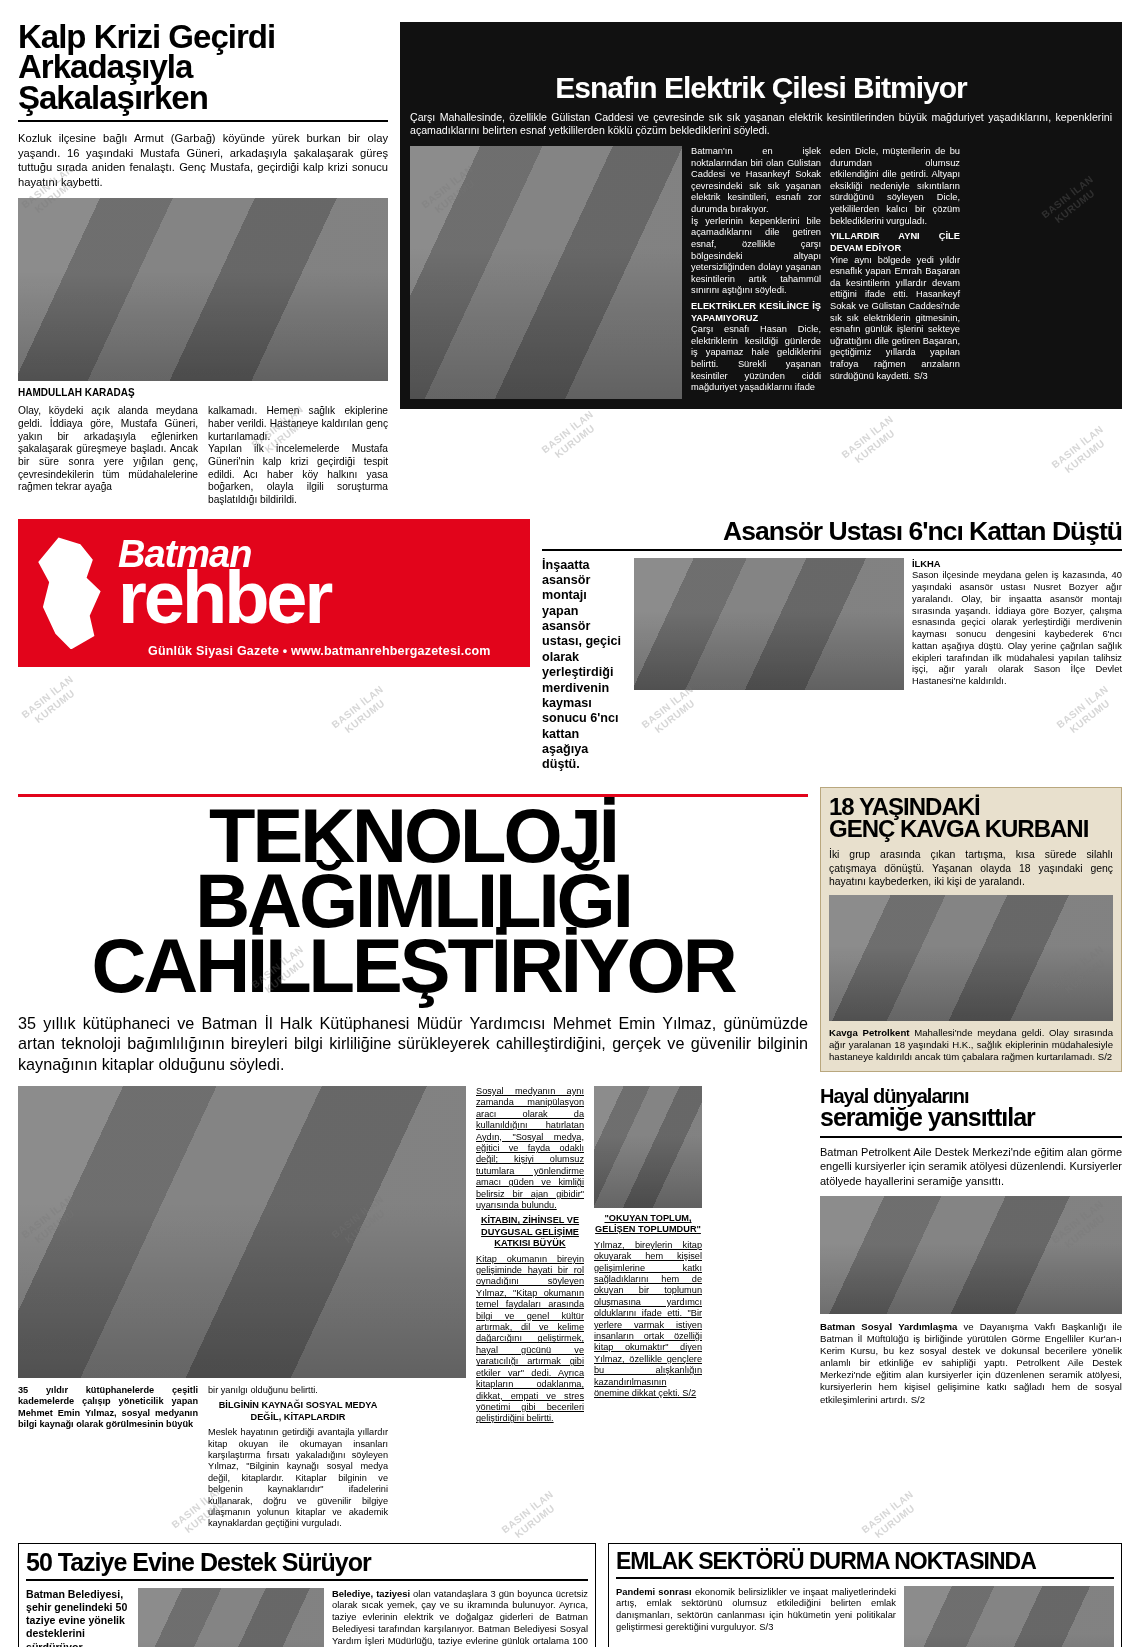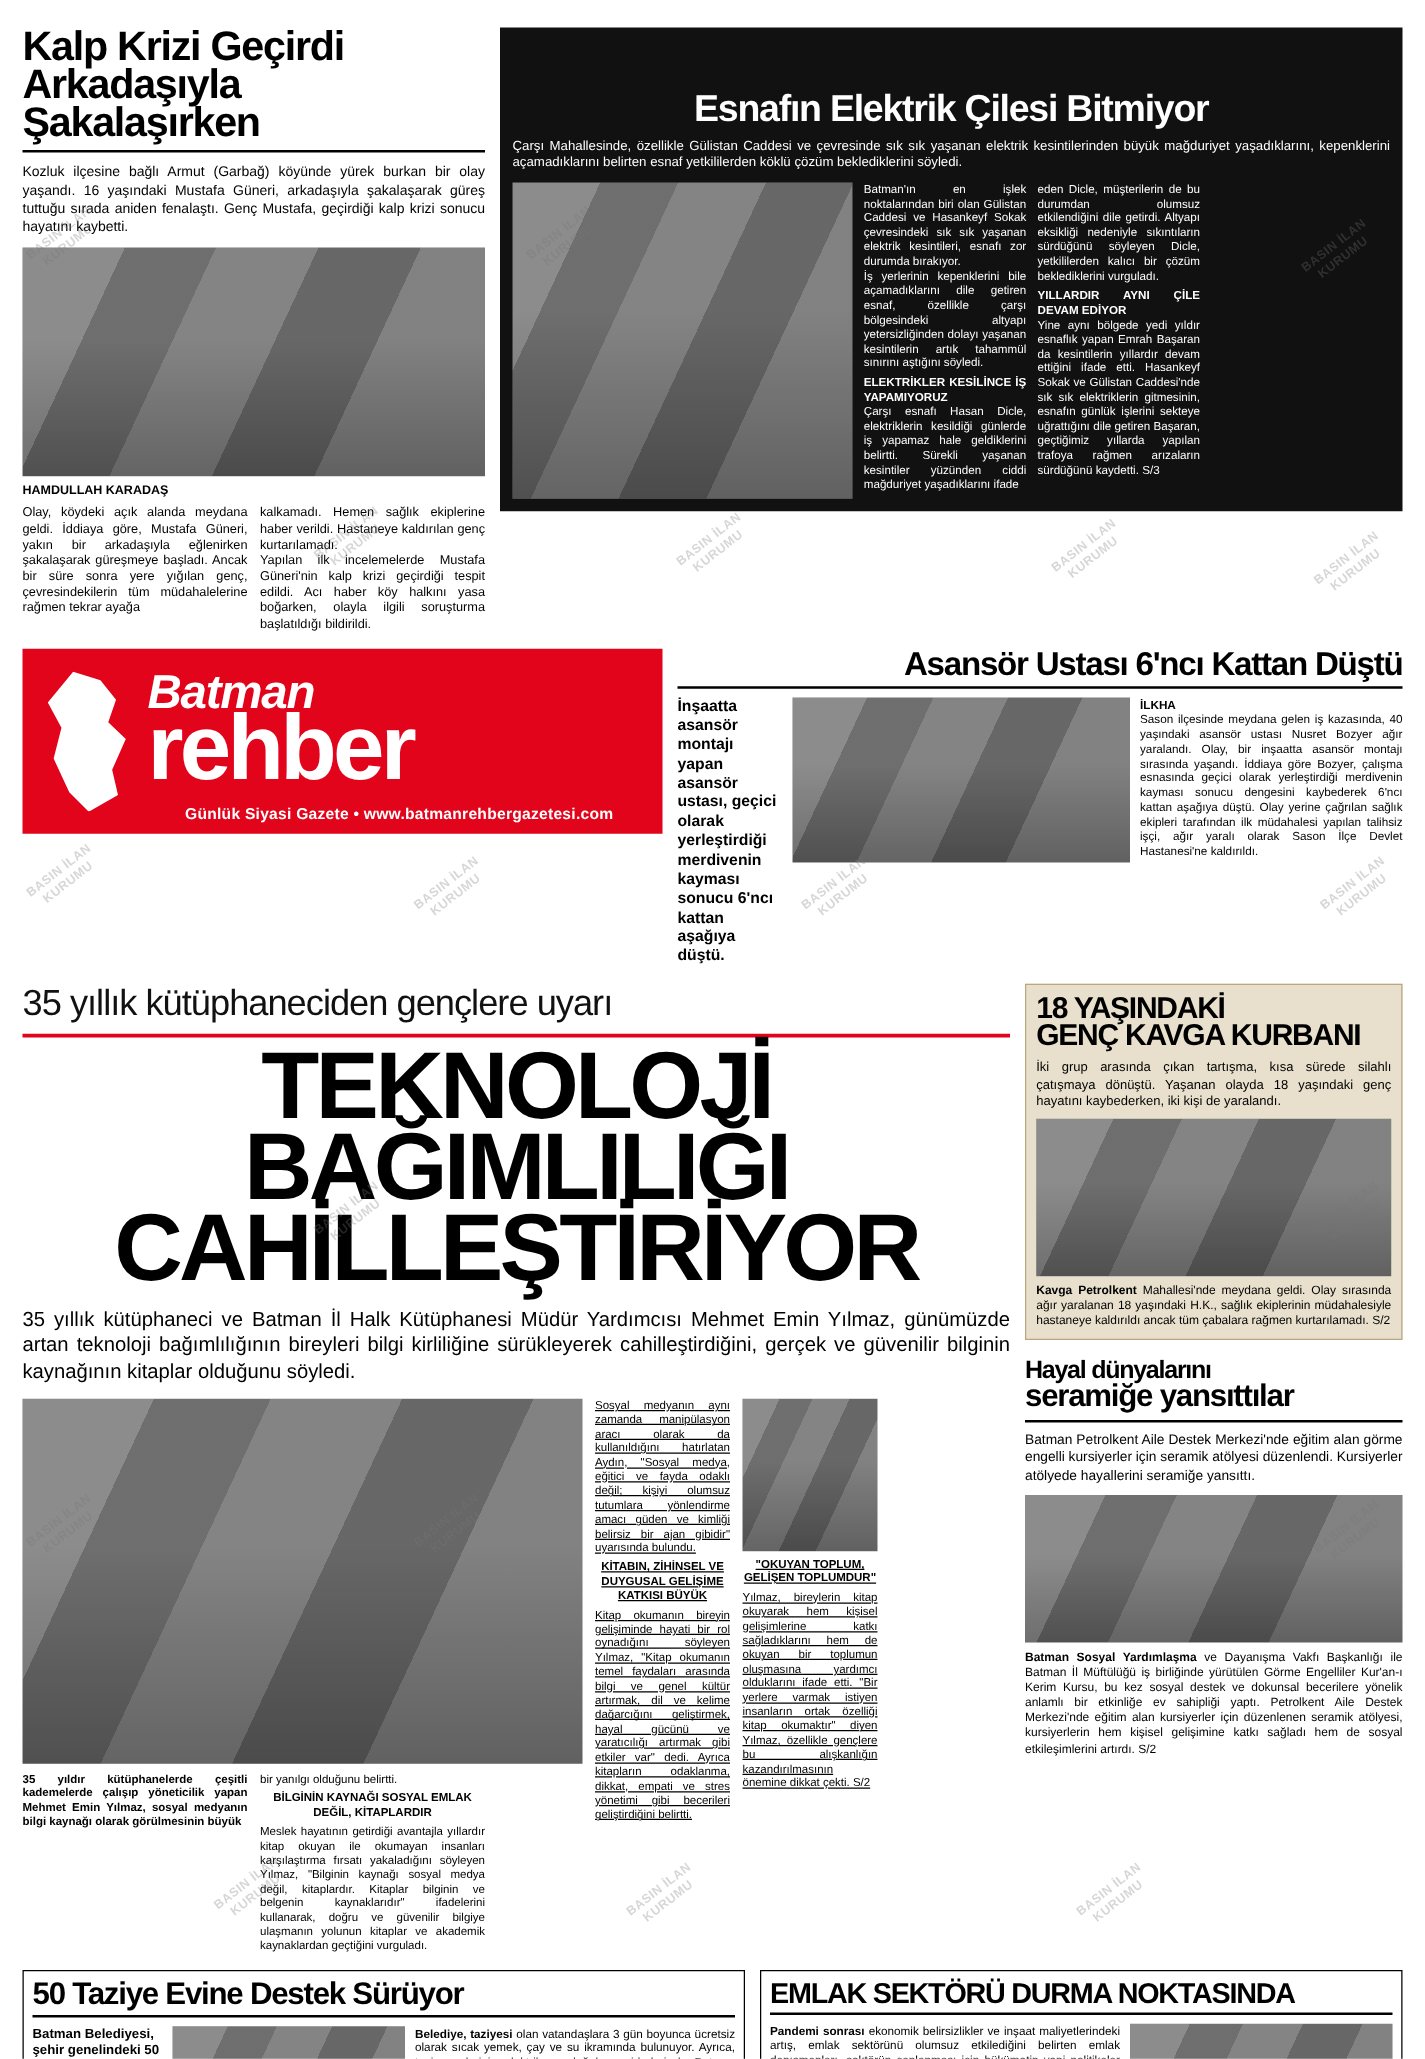--- a/index.html
+++ b/index.html
@@ -176,36 +176,35 @@
           <div class="bold">İLKHA</div>
           <span>Sason ilçesinde meydana gelen iş kazasında, 40 yaşındaki asansör ustası Nusret Bozyer ağır yaralandı. Olay, bir inşaatta asansör montajı sırasında yaşandı. İddiaya göre Bozyer, çalışma esnasında geçici olarak yerleştirdiği merdivenin kayması sonucu dengesini kaybederek 6'ncı kattan aşağıya düştü. Olay yerine çağrılan sağlık ekipleri tarafından ilk müdahalesi yapılan talihsiz işçi, ağır yaralı olarak Sason İlçe Devlet Hastanesi'ne kaldırıldı.</span>
         </div>
       </div>
     </div>
   </div>
 
   <div class="main-row">
 
     <div class="main-left">
-      <div class="kicker">35 yıllık kütüphaneciden gençlere uyarı</div>
       <div class="red-rule"></div>
       <div class="mega">TEKNOLOJİ BAĞIMLILIĞI</div>
       <div class="mega2">CAHİLLEŞTİRİYOR</div>
       <div class="main-lead">35 yıllık kütüphaneci ve Batman İl Halk Kütüphanesi Müdür Yardımcısı Mehmet Emin Yılmaz, günümüzde artan teknoloji bağımlılığının bireyleri bilgi kirliliğine sürükleyerek cahilleştirdiğini, gerçek ve güvenilir bilginin kaynağının kitaplar olduğunu söyledi.</div>
 
       <div class="main-body">
         <div>
           <div class="photo main-photo"></div>
           <div class="main-cols2">
             <div>
               <span class="bold">35 yıldır kütüphanelerde çeşitli kademelerde çalışıp yöneticilik yapan Mehmet Emin Yılmaz, sosyal medyanın bilgi kaynağı olarak görülmesinin büyük</span>
             </div>
             <div>
               <span>bir yanılgı olduğunu belirtti.</span>
-              <div class="bold" style="text-align:center;margin:4px 0;">BİLGİNİN KAYNAĞI SOSYAL EMLAK DEĞİL, KİTAPLARDIR</div>
+              <div class="bold" style="text-align:center;margin:4px 0;">BİLGİNİN KAYNAĞI SOSYAL MEDYA DEĞİL, KİTAPLARDIR</div>
               <span>Meslek hayatının getirdiği avantajla yıllardır kitap okuyan ile okumayan insanları karşılaştırma fırsatı yakaladığını söyleyen Yılmaz, "Bilginin kaynağı sosyal medya değil, kitaplardır. Kitaplar bilginin ve belgenin kaynaklarıdır" ifadelerini kullanarak, doğru ve güvenilir bilgiye ulaşmanın yolunun kitaplar ve akademik kaynaklardan geçtiğini vurguladı.</span>
             </div>
           </div>
         </div>
 
         <div class="mb-col">
           <span>Sosyal medyanın aynı zamanda manipülasyon aracı olarak da kullanıldığını hatırlatan Aydın, "Sosyal medya, eğitici ve fayda odaklı değil; kişiyi olumsuz tutumlara yönlendirme amacı güden ve kimliği belirsiz bir ajan gibidir" uyarısında bulundu.</span>
           <div class="bold" style="text-align:center;margin:4px 0;">KİTABIN, ZİHİNSEL VE DUYGUSAL GELİŞİME KATKISI BÜYÜK</div>
           <span>Kitap okumanın bireyin gelişiminde hayati bir rol oynadığını söyleyen Yılmaz, "Kitap okumanın temel faydaları arasında bilgi ve genel kültür artırmak, dil ve kelime dağarcığını geliştirmek, hayal gücünü ve yaratıcılığı artırmak gibi etkiler var" dedi. Ayrıca kitapların odaklanma, dikkat, empati ve stres yönetimi gibi becerileri geliştirdiğini belirtti.</span>
         </div>

